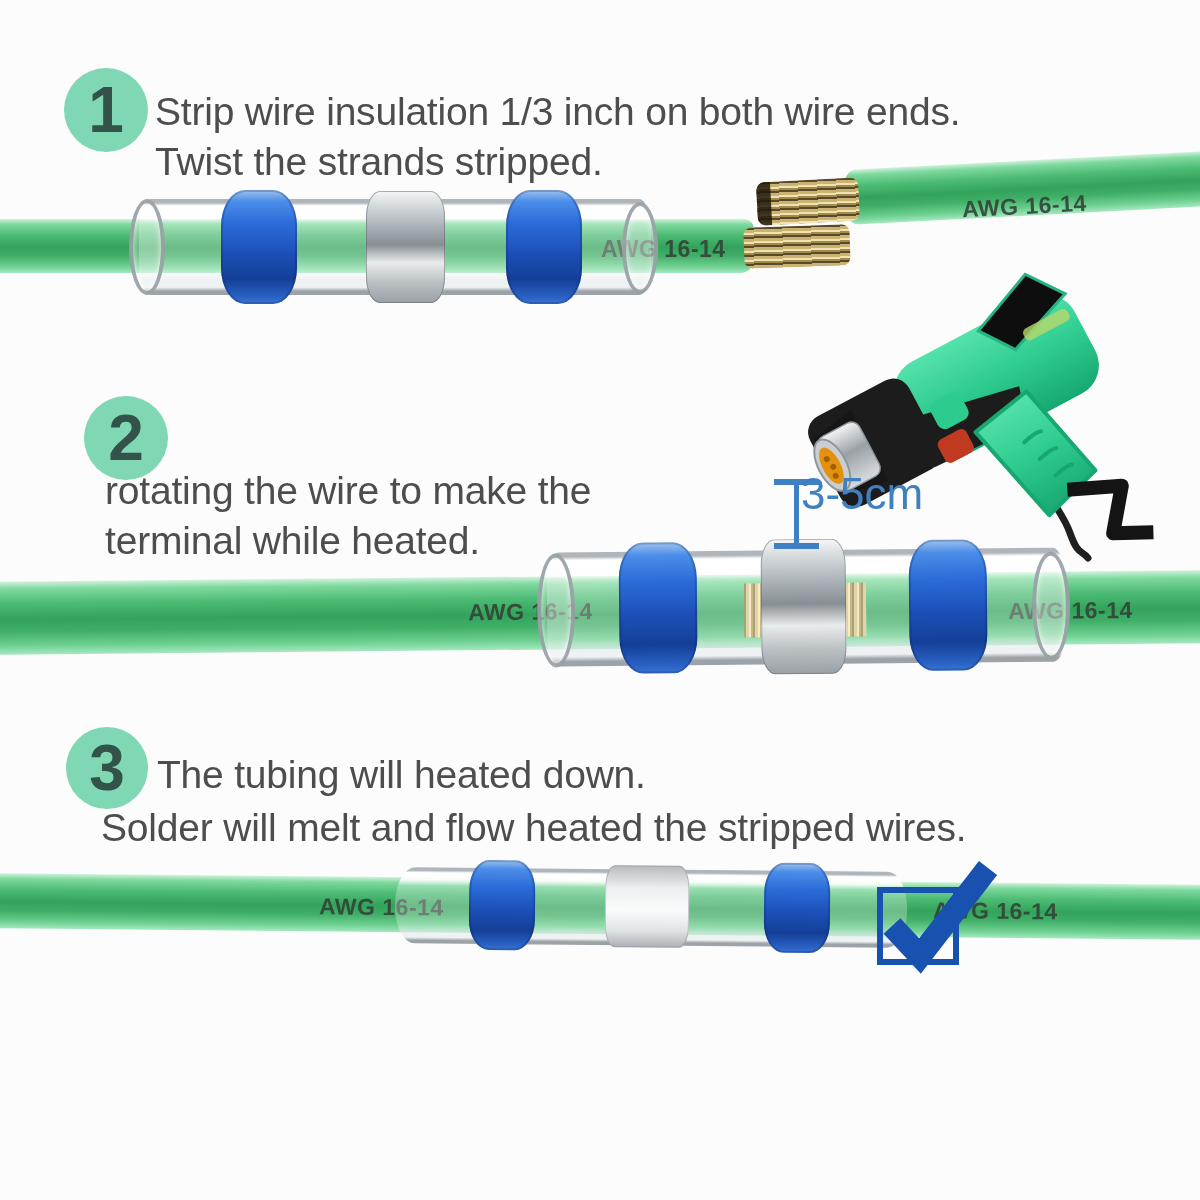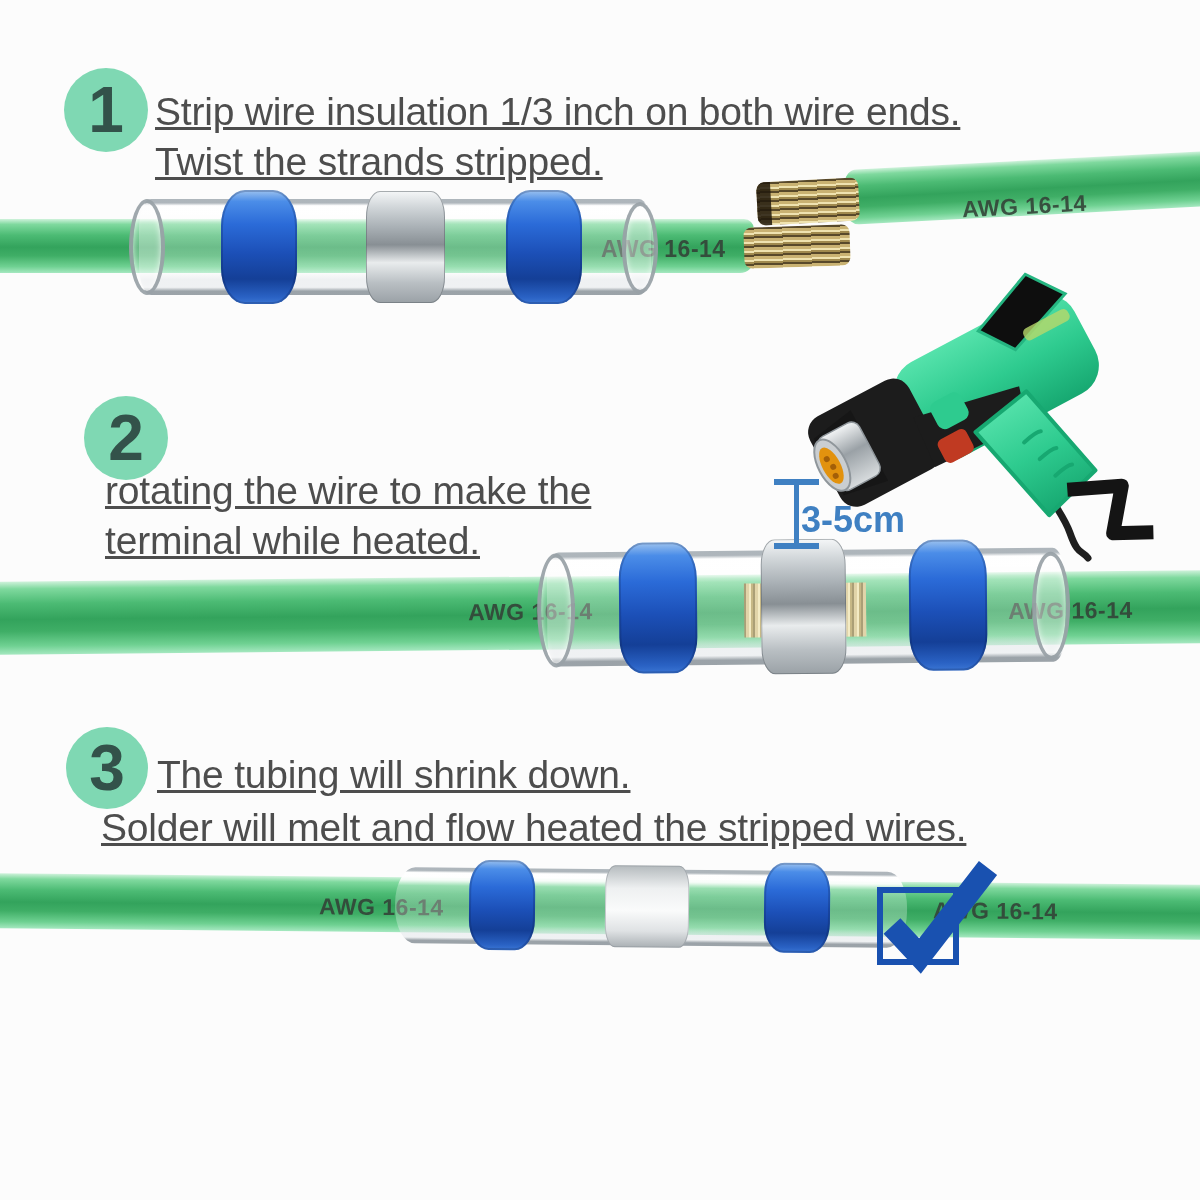--- a/index.html
+++ b/index.html
@@ -5,25 +5,25 @@
   html,body{margin:0;padding:0;background:#ffffff;}
   #canvas{position:relative;width:1200px;height:1200px;background:var(--background,#fcfcfc);
     font-family:"Liberation Sans",sans-serif;overflow:hidden;}
 
   
   .badge{position:absolute;width:84px;height:84px;border-radius:50%;
     background:var(--badge_bg,#7fd8b3);color:var(--badge_text,#33524a);
     display:flex;align-items:center;justify-content:center;
     font-size:64px;font-weight:600;z-index:8;}
   .stepline{position:absolute;color:var(--body_text,#4d4d4d);font-size:39px;
-    font-weight:500;letter-spacing:-0.2px;white-space:nowrap;z-index:8;text-decoration:underline;}
+    font-weight:500;letter-spacing:-0.2px;white-space:nowrap;z-index:8;}
   .awg{position:absolute;color:var(--label_text,#334438);font-size:23px;font-weight:600;
     letter-spacing:0.5px;opacity:0.9;z-index:3;white-space:nowrap;}
-  .distance{position:absolute;left:801px;top:499px;color:var(--measure_blue,#3f80c2);
-    font-size:36px;font-weight:700;z-index:7;}
+  .distance{position:absolute;left:801px;top:469px;color:var(--measure_blue,#3f80c2);
+    font-size:44px;font-weight:400;z-index:7;}
 
   
   .wire{position:absolute;z-index:1;
     background:linear-gradient(to bottom,#cff2db 0%,#7fd99e 10%,#4cbb74 30%,#33a35c 52%,
       #3fae66 68%,#6fd192 88%,#a5e8c0 100%);}
   .strands{position:absolute;z-index:2;border-radius:8px;
     background:repeating-linear-gradient(to bottom,#58492a 0 2px,#c9b272 2px 5px,#efe3b0 5px 7px,#a08a4e 7px 9px);}
   .strands-v{position:absolute;z-index:2;
     background:repeating-linear-gradient(to right,#8a7a42 0 2px,#d6c488 2px 5px,#efe3ae 5px 7px,#b09c58 7px 9px);}
   .strand-cap{position:absolute;left:0;top:0;bottom:0;width:14px;background:#20180c;
@@ -143,21 +143,21 @@
     <div class="rim" style="left:537px;top:553px;width:30px;height:106px;"></div>
     <div class="rim" style="left:1032px;top:556px;width:30px;height:100px;"></div>
     <div class="band" style="left:619px;top:543px;width:78px;height:131px;"></div>
     <div class="solder" style="left:761px;top:541px;width:85px;height:135px;"></div>
     <div class="band" style="left:909px;top:543px;width:78px;height:131px;"></div>
   </div>
 
   <div class="badge" style="left:66px;top:727px;width:82px;height:82px;">
     <span>3</span>
   </div>
-  <div class="stepline" style="left:157px;top:753px">The tubing will shrink down.</div>
+  <div class="stepline" style="left:157px;top:753px">The tubing will heated down.</div>
   <div class="stepline" style="left:101px;top:806px">Solder will melt and flow heated the stripped wires.</div>
 
   <div class="grp" style="transform:rotate(0.55deg);">
     <div class="wire" style="left:-8px;top:879px;width:1216px;height:55px;"></div>
     <div class="awg" style="left:322px;top:896px">AWG 16-14</div>
     <div class="awg" style="left:936px;top:894px">AWG 16-14</div>
     <div class="tube" style="left:398px;top:869px;width:512px;height:76px;border-radius:20px/36px;"></div>
     <div class="band" style="left:472px;top:861px;width:66px;height:90px;border-radius:20px/30px;"></div>
     <div class="solder-melted" style="left:608px;top:865px;width:84px;height:82px;"></div>
     <div class="band" style="left:767px;top:861px;width:66px;height:90px;border-radius:20px/30px;"></div>

